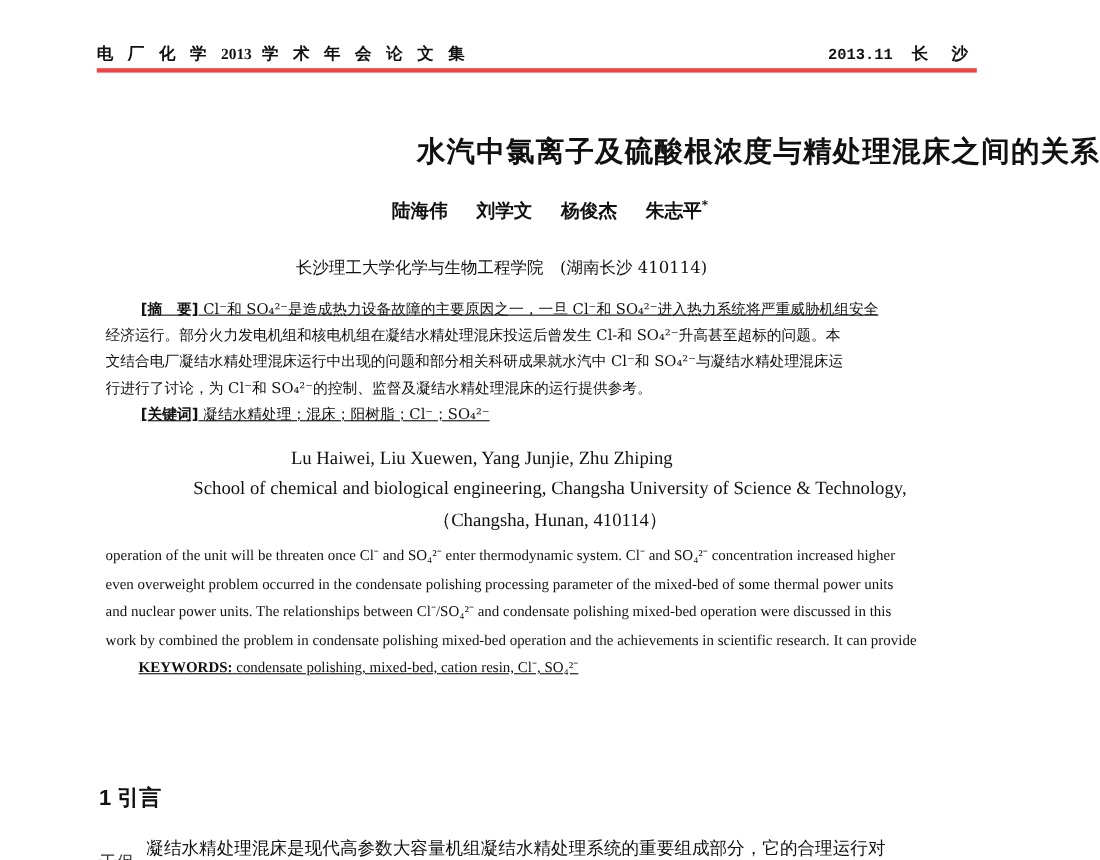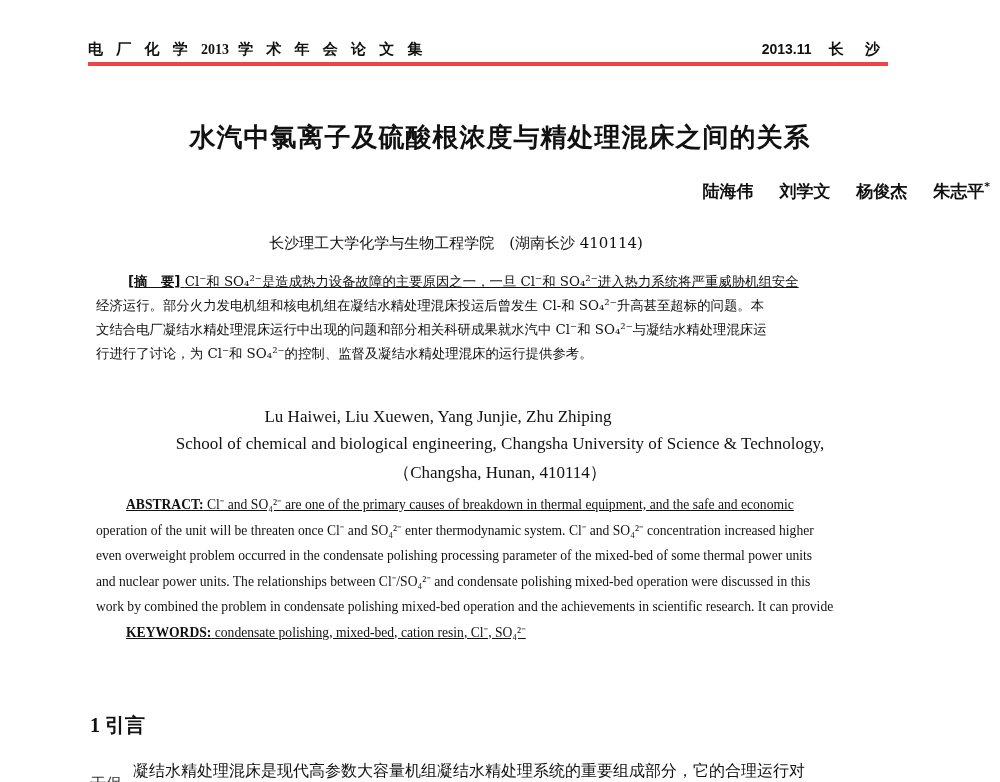--- a/index.html
+++ b/index.html
@@ -15,29 +15,29 @@
   }
   .rh-left {
     position: absolute; left: 0; top: 2px; font-size: 15px; font-weight: bold;
     letter-spacing: 4px; font-family: "DejaVu Sans", sans-serif;
   }
   .rh-left .num { font-family: "Liberation Serif", serif; letter-spacing: 0; font-size: 14px; }
   .rh-right {
     position: absolute; right: 0; top: 2px; font-size: 15px; font-weight: bold;
     font-family: "DejaVu Sans", sans-serif;
   }
-  .rh-right .num { font-family: Liberation Sans, sans-serif; font-size: 14px; margin-right: 12px; }
+  .rh-right .num { font-family: Liberation Mono, monospace; font-size: 14px; margin-right: 12px; }
   .rh-right .city { letter-spacing: 8px; }
 
   .cn-title {
-    position: absolute; left: 0; width: 1000px; top: 120px; text-align: center;
+    position: absolute; left: 0; width: 1000px; top: 120px; text-align: right;
     font-family: "DejaVu Sans", sans-serif; font-size: 26px; font-weight: bold; letter-spacing: 1px;
   }
   .cn-authors {
-    position: absolute; left: 0; width: 1000px; top: 180px; text-align: right;
+    position: absolute; left: 0; width: 1000px; top: 180px; text-align: center;
     font-family: "DejaVu Sans", sans-serif; font-size: 17px; font-weight: bold;
   }
   .cn-authors span { margin: 0 10px; }
   .cn-authors sup { font-size: 11px; }
   .cn-affil {
     position: absolute; left: 0; width: 912px; top: 234px; text-align: center;
     font-size: 15px;
   }
 
   .cn-abstract {
@@ -69,21 +69,21 @@
     position: absolute; left: 96px; width: 822px; top: 492px;
     font-family: "Liberation Serif", serif; font-size: 13.6px; line-height: 25.5px;
     text-align: justify;
   }
   .en-abstract p { margin: 0; }
   .en-abstract .label-en { font-weight: bold; }
   .en-abstract .indent { text-indent: 30px; }
 
   .section-heading {
     position: absolute; left: 90px; top: 712px;
-    font-family: Liberation Serif, serif; font-size: 20px; font-weight: bold;
+    font-family: Liberation Sans, sans-serif; font-size: 20px; font-weight: bold;
   }
   .body-text {
     position: absolute; left: 90px; width: 830px; top: 746px;
     font-family: "DejaVu Sans", sans-serif; font-size: 16px; line-height: 28px;
   }
   .body-text p { margin: 11px; text-indent: 32px; white-space: nowrap; }
   .body-clipped { position: absolute; left: 90px; top: 774px; font-family: "DejaVu Sans", sans-serif; font-size: 16px; color: #333; }
 </style>
 </head>
 <body>
@@ -111,28 +111,28 @@
     <span><span style="margin:0">朱志平</span><sup>*</sup></span>
   </div>
 
   <div class="cn-affil">长沙理工大学化学与生物工程学院　(湖南长沙 410114)</div>
 
   <div class="cn-abstract">
     <p class="indent"><span class="label">[摘　要]</span> <span>Cl⁻和 SO₄²⁻是造成热力设备故障的主要原因之一，一旦 Cl⁻和 SO₄²⁻进入热力系统将严重威胁机组安全</span></p>
     <p>经济运行。部分火力发电机组和核电机组在凝结水精处理混床投运后曾发生 Cl-和 SO₄²⁻升高甚至超标的问题。本</p>
     <p>文结合电厂凝结水精处理混床运行中出现的问题和部分相关科研成果就水汽中 Cl⁻和 SO₄²⁻与凝结水精处理混床运</p>
     <p>行进行了讨论，为 Cl⁻和 SO₄²⁻的控制、监督及凝结水精处理混床的运行提供参考。</p>
+    <p class="indent"><span class="label">[关键词]</span> <span>凝结水精处理；混床；阳树脂；Cl⁻；SO₄²⁻</span></p>
   </div>
 
   <div class="en-authors">Lu Haiwei, Liu Xuewen, Yang Junjie, Zhu Zhiping</div>
   <div class="en-affil">School of chemical and biological engineering, Changsha University of Science &amp; Technology,</div>
   <div class="en-affil2">（Changsha, Hunan, 410114）</div>
 
   <div class="en-abstract">
-    <p class="indent"><span class="label-en">ABSTRACT:</span> <span>Cl⁻ and SO₄²⁻ are one of the primary causes of breakdown in thermal equipment, and the safe and economic</span></p>
     <p>operation of the unit will be threaten once Cl⁻ and SO₄²⁻ enter thermodynamic system. Cl⁻ and SO₄²⁻ concentration increased higher</p>
     <p>even overweight problem occurred in the condensate polishing processing parameter of the mixed-bed of some thermal power units</p>
     <p>and nuclear power units. The relationships between Cl⁻/SO₄²⁻ and condensate polishing mixed-bed operation were discussed in this</p>
     <p>work by combined the problem in condensate polishing mixed-bed operation and the achievements in scientific research. It can provide</p>
     <p class="indent"><span class="label-en">KEYWORDS:</span> <span>condensate polishing, mixed-bed, cation resin, Cl⁻, SO₄²⁻</span></p>
   </div>
 
   <div class="section-heading">1 引言</div>
 
   <div class="body-text">

